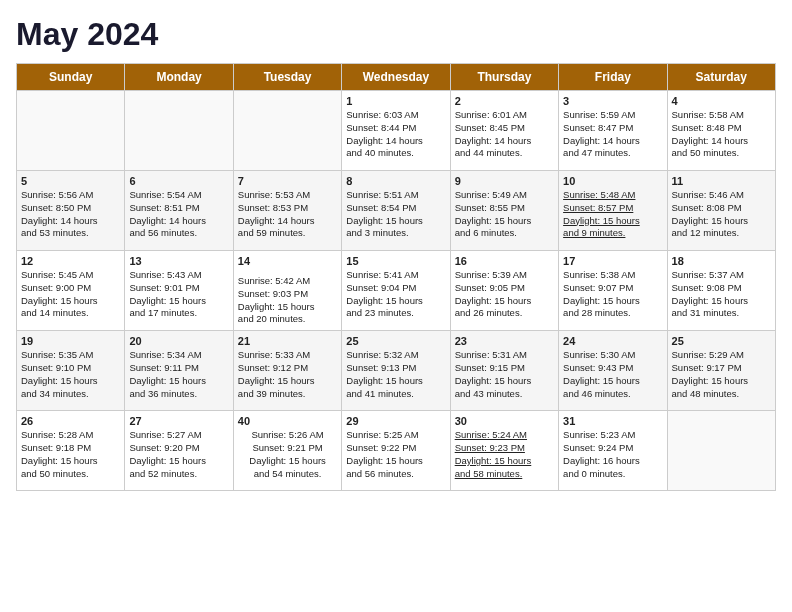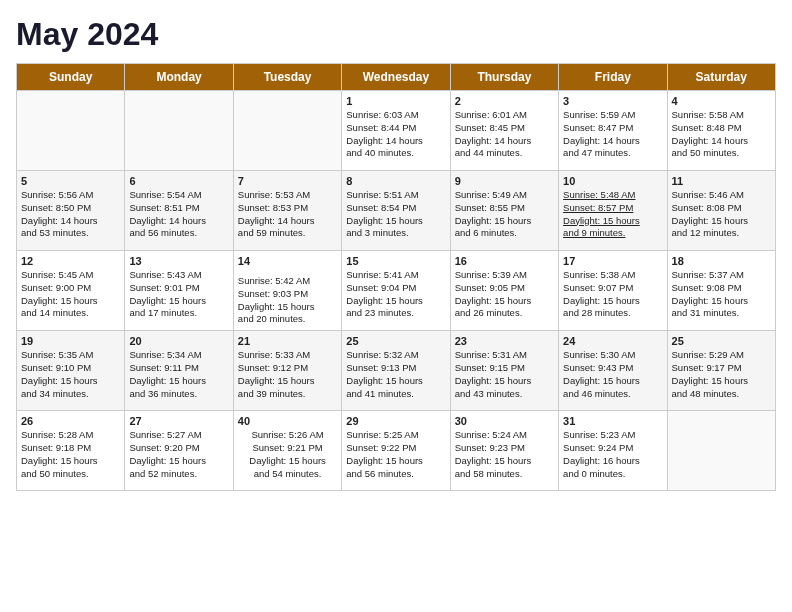--- a/index.html
+++ b/index.html
@@ -318,21 +318,21 @@
         </td>
         <td>
           <div class="day-number">29</div>
           <div class="day-info" style="white-space: pre-line;">Sunrise: 5:25 AM
 Sunset: 9:22 PM
 Daylight: 15 hours
 and 56 minutes.</div>
         </td>
         <td>
           <div class="day-number">30</div>
-          <div class="day-info" style="white-space: pre-line;">Sunrise: 5:24 AM
+          <div class="day-info" style="white-space: pre-line; text-decoration: underline;">Sunrise: 5:24 AM
 Sunset: 9:23 PM
 Daylight: 15 hours
 and 58 minutes.</div>
         </td>
         <td>
           <div class="day-number">31</div>
           <div class="day-info" style="white-space: pre-line;">Sunrise: 5:23 AM
 Sunset: 9:24 PM
 Daylight: 16 hours
 and 0 minutes.</div>

